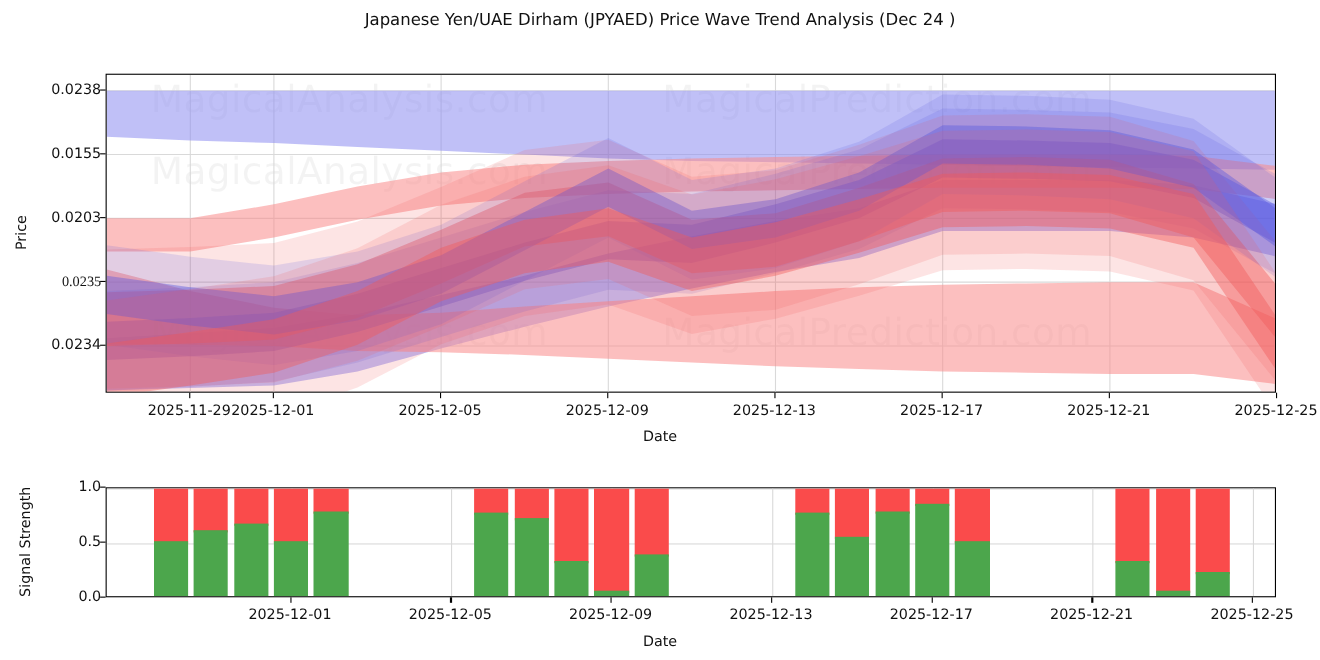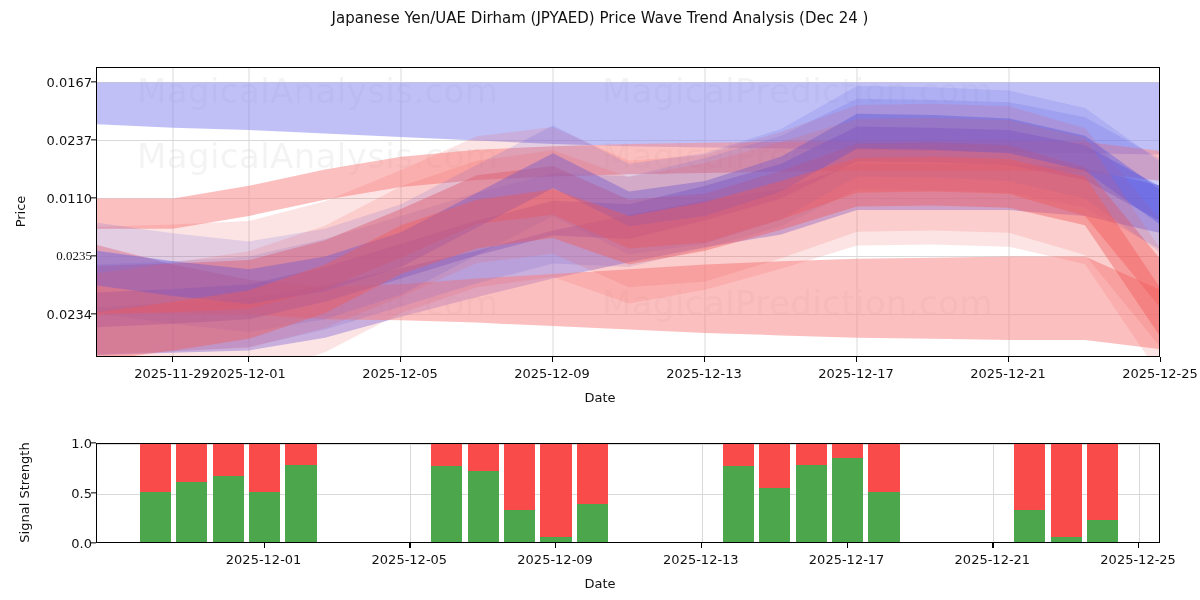--- a/index.html
+++ b/index.html
@@ -84,25 +84,25 @@
           <polygon points="0,244.17999999999847 76,233.7399999999981 152,222.1399999999986 228,196.61999999999927 304,157.17999999999807 380,131.65999999999875 456,121.21999999999838 532,147.89999999999887 608,133.97999999999905 684,113.09999999999829 760,89.89999999999927 836,88.7399999999981 912,91.05999999999841 988,108.45999999999972 1064,220.97999999999945 1064,269.6999999999998 988,157.1800000000001 912,139.7799999999988 836,137.4599999999985 760,138.61999999999966 684,161.81999999999869 608,182.69999999999942 532,196.61999999999927 456,169.93999999999875 380,180.37999999999914 304,205.89999999999847 228,245.33999999999963 152,270.859999999999 76,282.4599999999985 0,292.8999999999989" fill="#f05a5a" fill-opacity="0.42"></polygon>
           <polygon points="0,205.2039999999986 76,194.7639999999982 152,183.16399999999868 228,157.64399999999935 304,118.20399999999819 380,92.68399999999883 456,82.24399999999847 532,108.92399999999895 608,95.00399999999914 684,74.1239999999984 760,50.92399999999938 836,49.76399999999822 912,52.083999999998525 988,69.48399999999981 1064,182.00399999999956 1064,308.67599999999976 988,196.156 912,178.75599999999872 836,176.4359999999984 760,177.59599999999955 684,200.7959999999986 608,221.67599999999936 532,235.59599999999915 456,208.91599999999866 380,219.35599999999903 304,244.87599999999838 228,284.3159999999996 152,309.8359999999989 76,321.4359999999984 0,331.8759999999988" fill="#f05a5a" fill-opacity="0.16"></polygon>
         </svg>
     </div>
   </div>
   <div id="wave-yticks">
       <div class="ytick-label" style="top: 313.5px; margin-left: 20px;">0.0234</div>
       <div class="ytick-mark" style="top: 313.5px; left: 91px;"></div>
       <div class="ytick-label" style="top: 255.5px; font-family: Liberation Serif, serif;">0.0235</div>
       <div class="ytick-mark" style="top: 255.5px; left: 91px;"></div>
-      <div class="ytick-label" style="top: 197.5px;">0.0110</div>
+      <div class="ytick-label" style="top: 197.5px;">0.0203</div>
       <div class="ytick-mark" style="top: 197.5px; left: 91px;"></div>
-      <div class="ytick-label" style="top: 139.5px;">0.0237</div>
+      <div class="ytick-label" style="top: 139.5px;">0.0155</div>
       <div class="ytick-mark" style="top: 139.5px; left: 91px;"></div>
-      <div class="ytick-label" style="top: 81.5px;">0.0167</div>
+      <div class="ytick-label" style="top: 81.5px;">0.0238</div>
       <div class="ytick-mark" style="top: 81.5px; left: 91px;"></div>
     </div>
   <div id="wave-xticks">
       <div class="xtick-label" style="left: 172px; top: 366px;">2025-11-29</div>
       <div class="xtick-mark" style="left: 172px; top: 357px;"></div>
       <div class="xtick-label" style="left: 248px; top: 366px;">2025-12-01</div>
       <div class="xtick-mark" style="left: 248px; top: 357px;"></div>
       <div class="xtick-label" style="left: 400px; top: 366px;">2025-12-05</div>
       <div class="xtick-mark" style="left: 400px; top: 357px;"></div>
       <div class="xtick-label" style="left: 552px; top: 366px;">2025-12-09</div>

